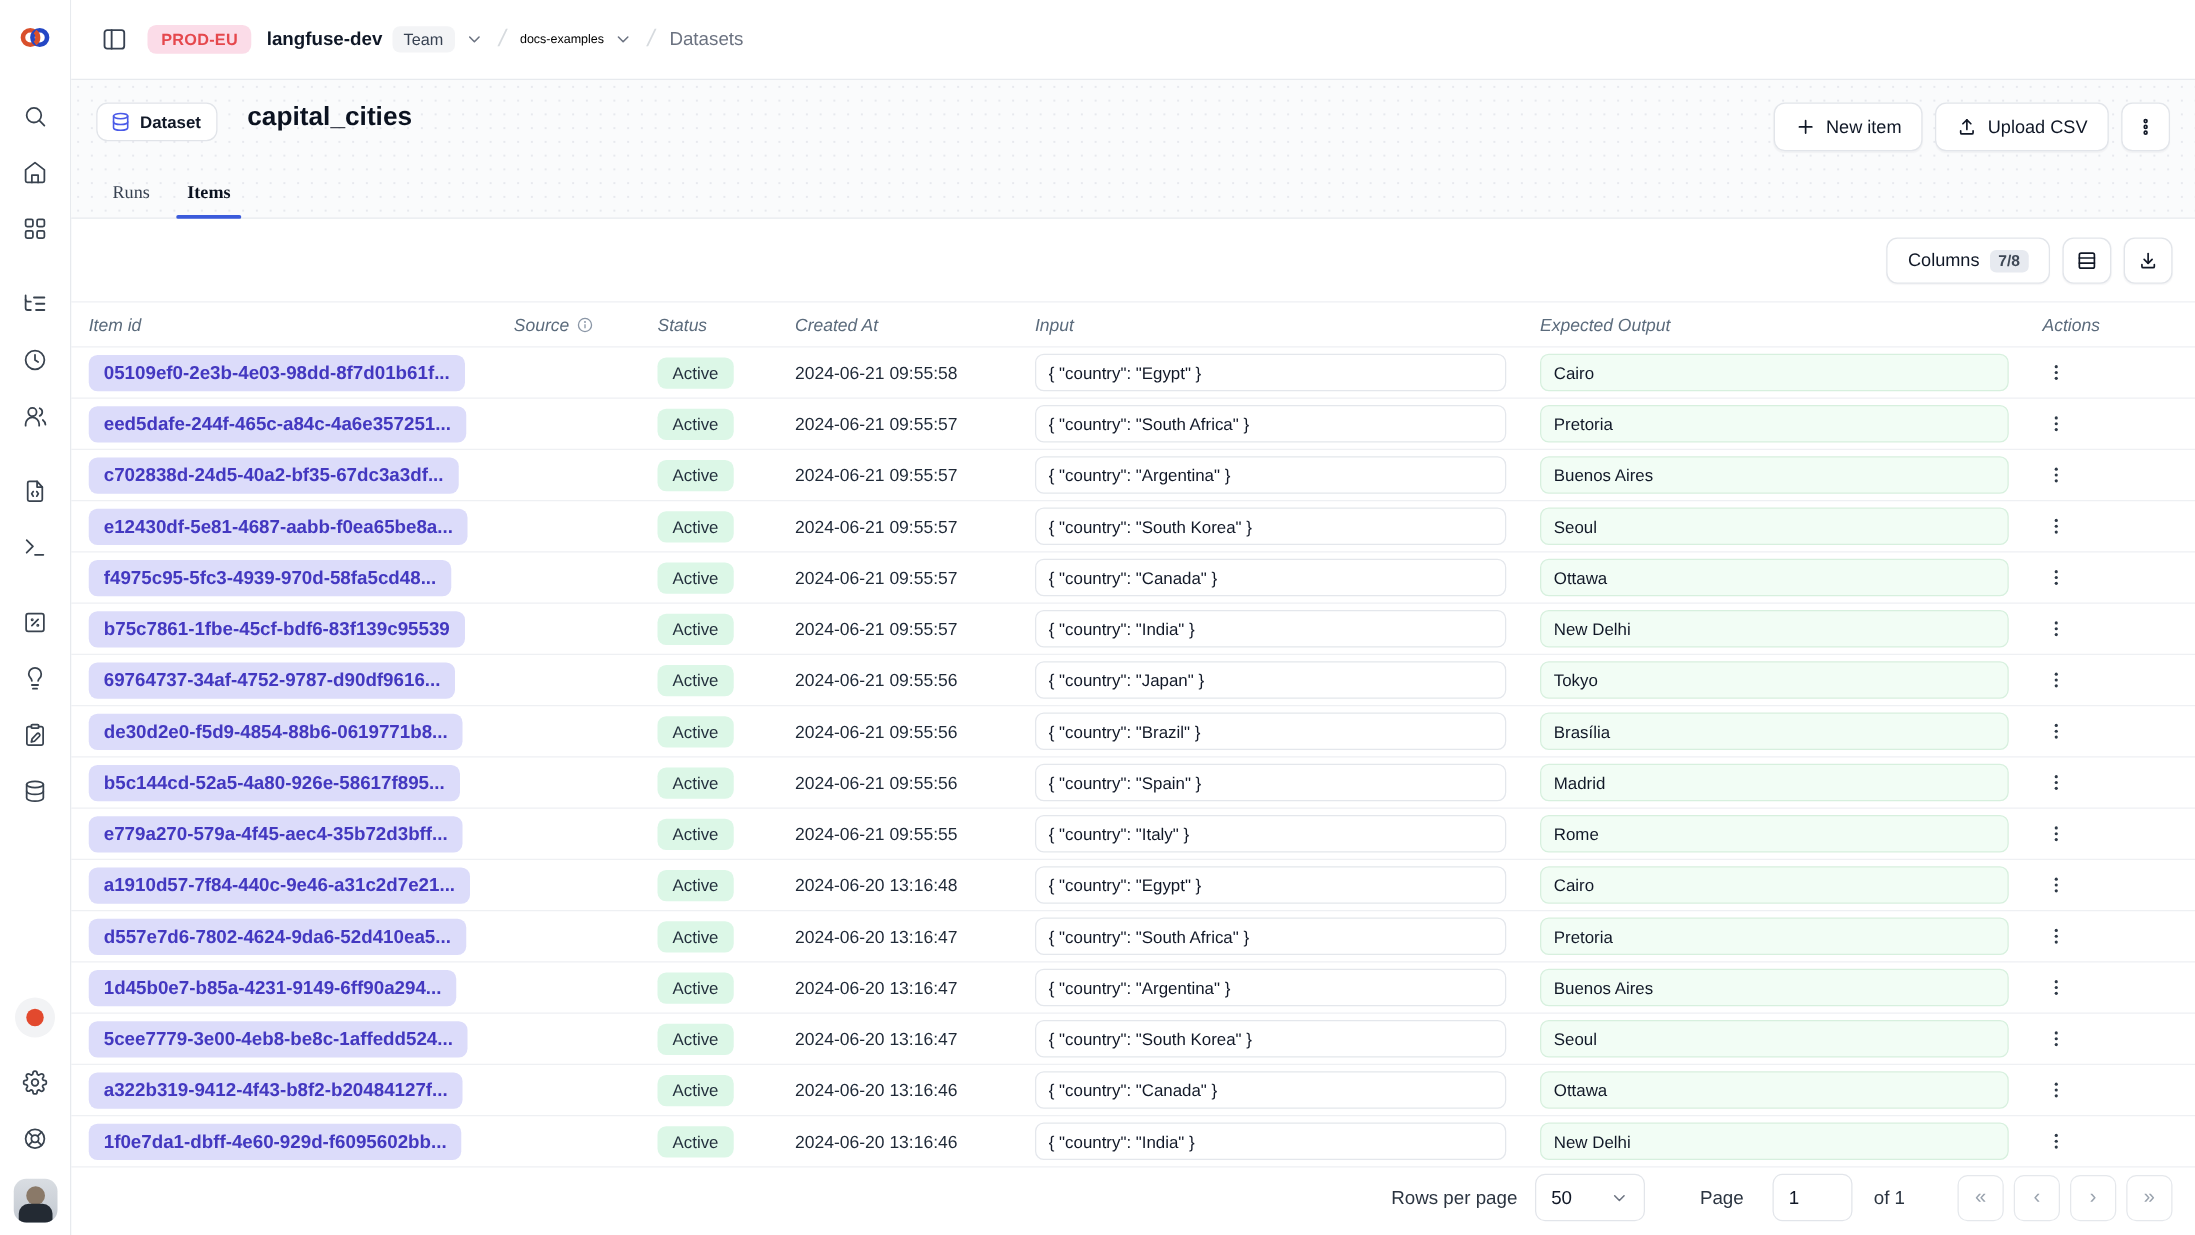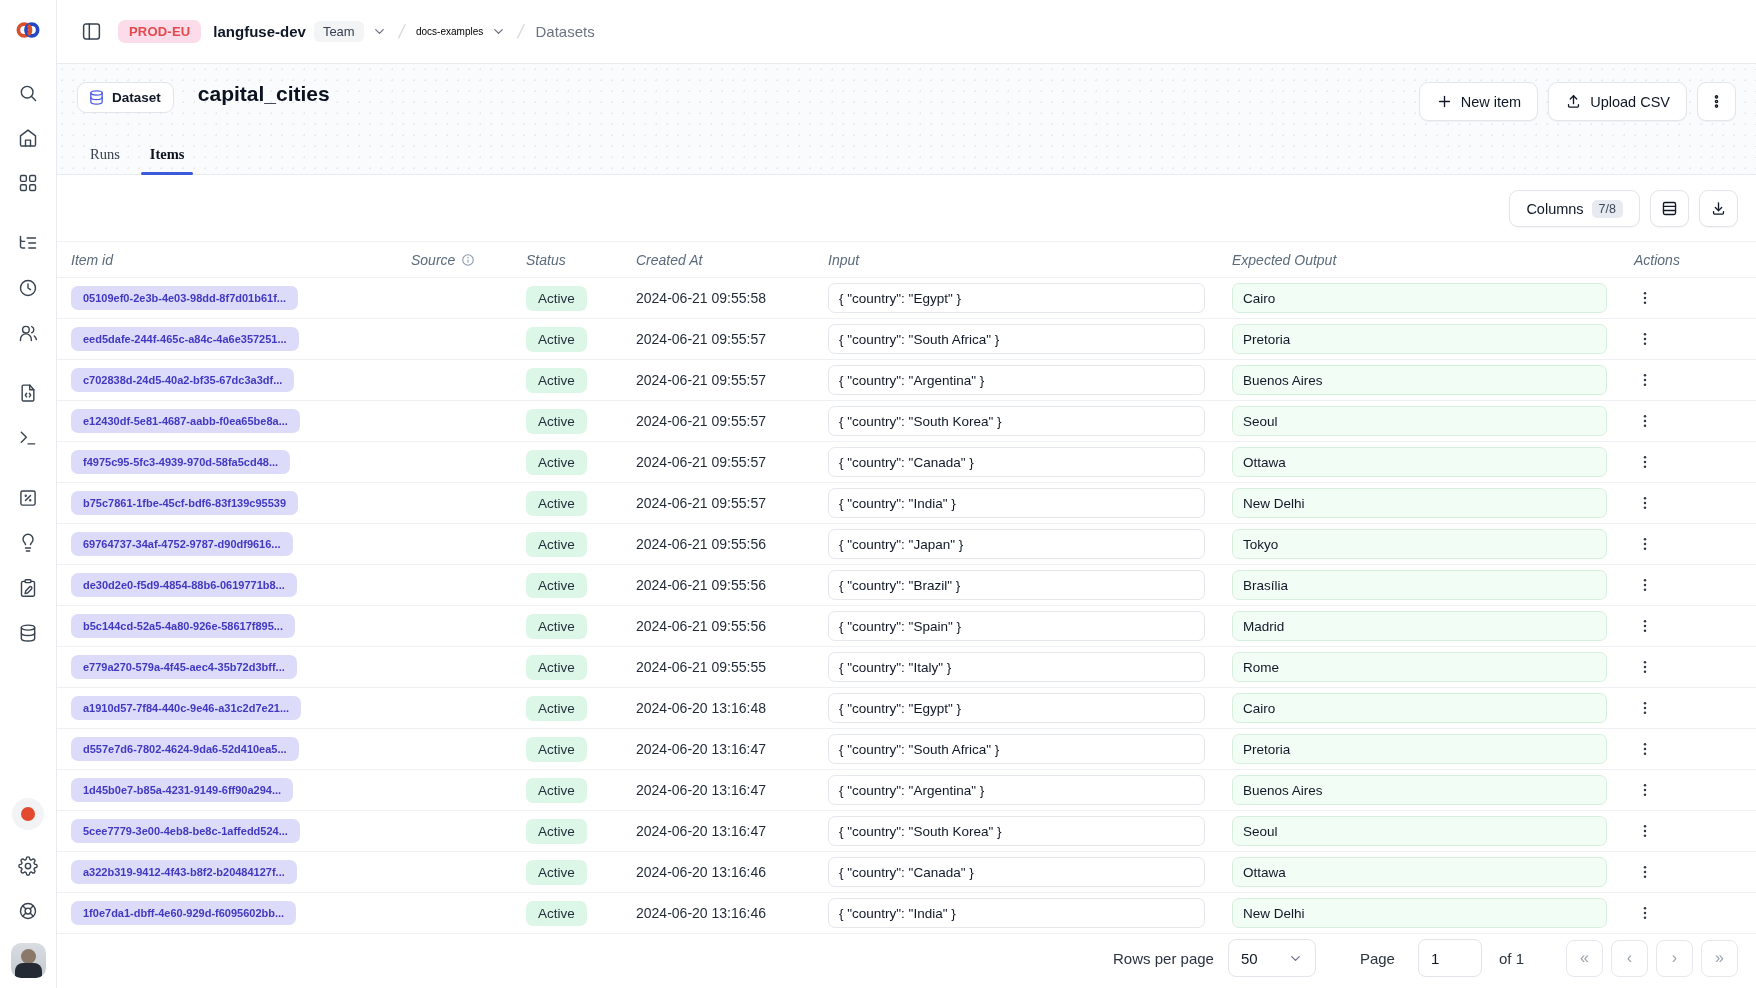--- a/index.html
+++ b/index.html
@@ -61,31 +61,31 @@
   .btn svg{width:17px;height:17px;stroke:#111827;stroke-width:1.9;fill:none;stroke-linecap:round;stroke-linejoin:round;}
   .btn.square{width:39px;padding:0;justify-content:center;}
   .tabs{display:flex;gap:4px;margin-top:16px;}
   .tab{padding:9px 13px 11px 13px;font-size:14.5px;font-weight:500;color:#374151;cursor:pointer;position:relative;font-family:Liberation Serif, serif;}
   .tab.active{color:#0b1220;font-weight:600;}
   .tab.active::after{content:"";position:absolute;left:4px;right:4px;bottom:-1px;height:3px;background:var(--accent);border-radius:2px;}
 
   
   .toolbar{display:flex;justify-content:flex-end;align-items:flex-end;gap:10px;padding:15px 18px 14px 18px;flex-shrink:0;}
   .btn.small{height:37px;border-radius:9px;}
-  .count-badge{background:#e7eaf0;color:#3f4856;font-size:12.5px;font-weight:400;border-radius:5px;padding:2px 7px;}
+  .count-badge{background:#e7eaf0;color:#3f4856;font-size:12.5px;font-weight:700;border-radius:5px;padding:2px 7px;}
 
   
   .table{flex:1;min-height:0;}
   .grid-row{display:grid;grid-template-columns:340px 115px 110px 192px 404px 402px 1fr;align-items:center;}
   .thead{border-top:1px solid #eef0f3;border-bottom:1px solid #eef0f3;height:37px;}
   .th{font-size:14px;color:var(--text-slate);font-weight:500;padding-left:14px;display:flex;align-items:center;gap:6px;font-style:italic;}
   .th svg{width:14px;height:14px;stroke:#8a96a6;stroke-width:1.8;fill:none;}
   .trow{height:41px;border-bottom:1px solid #eef0f3;}
   .cell{padding-left:14px;padding-right:13px;min-width:0;display:flex;align-items:center;}
-  .id-pill{background:var(--id-pill-bg);color:var(--id-pill-text);font-weight:600;font-size:11px;padding:6px 12px;border-radius:7px;white-space:nowrap;overflow:hidden;max-width:100%;cursor:pointer;}
+  .id-pill{background:var(--id-pill-bg);color:var(--id-pill-text);font-weight:600;font-size:15px;padding:6px 12px;border-radius:7px;white-space:nowrap;overflow:hidden;max-width:100%;cursor:pointer;}
   .status-badge{background:var(--status-bg);color:#23303d;font-size:13.5px;padding:5px 12px;border-radius:7px;}
   .cell-date{font-size:14px;color:#1f2937;}
   .input-box{width:100%;height:30px;border:1px solid #e4e7ec;border-radius:7px;background:#fff;display:flex;align-items:center;padding:0 10px;font-size:13.5px;color:#111827;white-space:nowrap;overflow:hidden;cursor:pointer;}
   .output-box{width:100%;height:30px;border:1px solid var(--output-border);border-radius:7px;background:var(--output-bg);display:flex;align-items:center;padding:0 10px;font-size:13.5px;color:#111827;white-space:nowrap;overflow:hidden;cursor:pointer;}
   .kebab{background:none;border:none;cursor:pointer;padding:6px;margin-left:9px;display:flex;border-radius:6px;}
   .kebab svg{width:16px;height:16px;fill:#2f3a47;}
 
   
   .footer{height:60px;display:flex;align-items:center;justify-content:flex-end;padding:0 18px;gap:8px;flex-shrink:0;}
   .foot-label{font-size:15px;color:#2b3440;margin-right:6px;}

